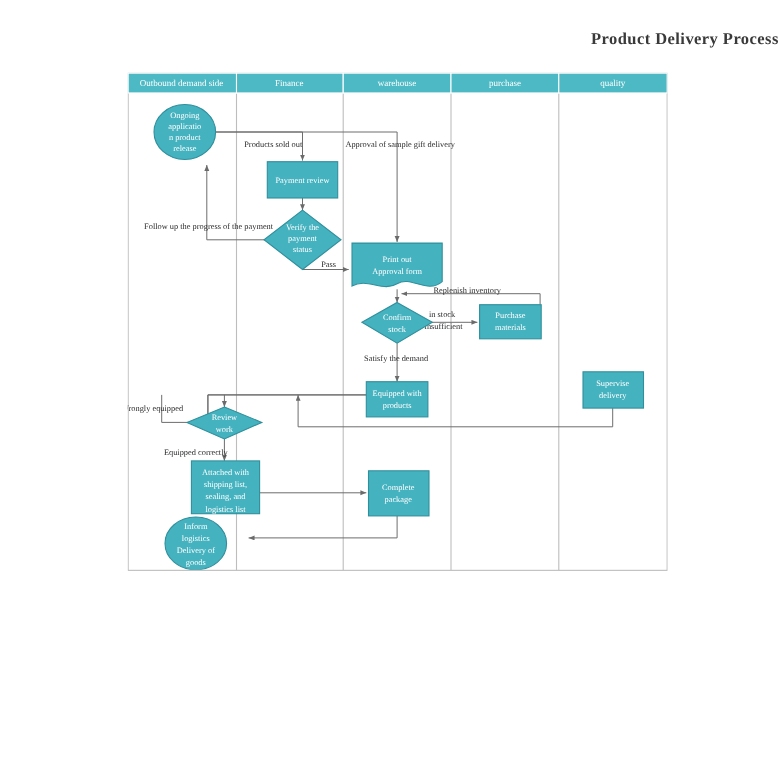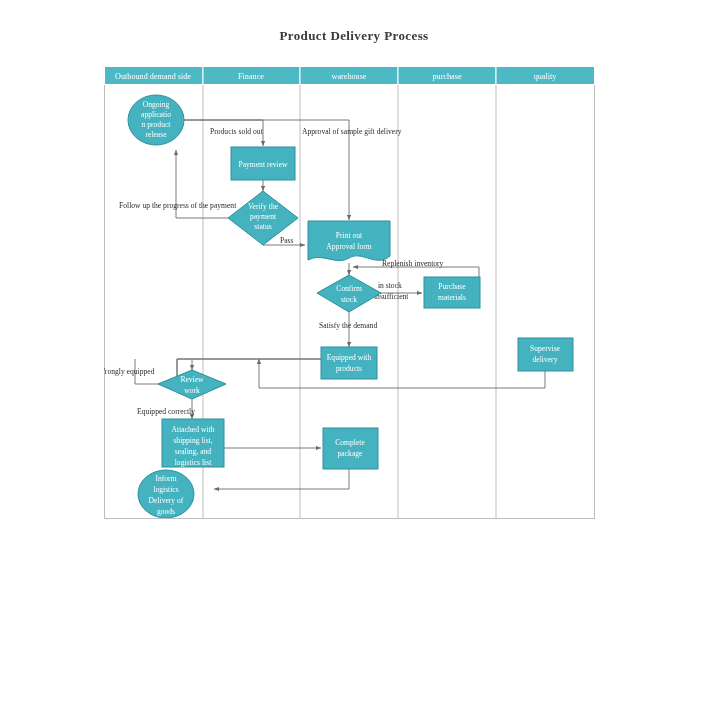--- a/index.html
+++ b/index.html
@@ -6,30 +6,30 @@
   body{
     width:708px;height:702px;
     background:#ffffff;
     font-family:"Liberation Serif", serif;
     position:relative;
     overflow:hidden;
   }
   #title{
     position:absolute;
     left:0; top:28px; width:708px;
-    text-align:center;
+    text-align:right;
     font-family:"Liberation Serif", serif;
     font-weight:bold;
-    font-size:13px;
+    font-size:15px;
     color:#3a3a3a;
     letter-spacing:.4px;
   }
   #canvas{
     position:absolute;
-    left:104px; top:66px;
+    left:116px; top:66px;
     width:403px; height:453px;
   }
   svg{display:block;}
   .lane-header-text{
     font-family:"Liberation Serif", serif;
     font-size:8.2px;
     fill:#ffffff;
   }
   .node-text{
     font-family:"Liberation Serif", serif;

